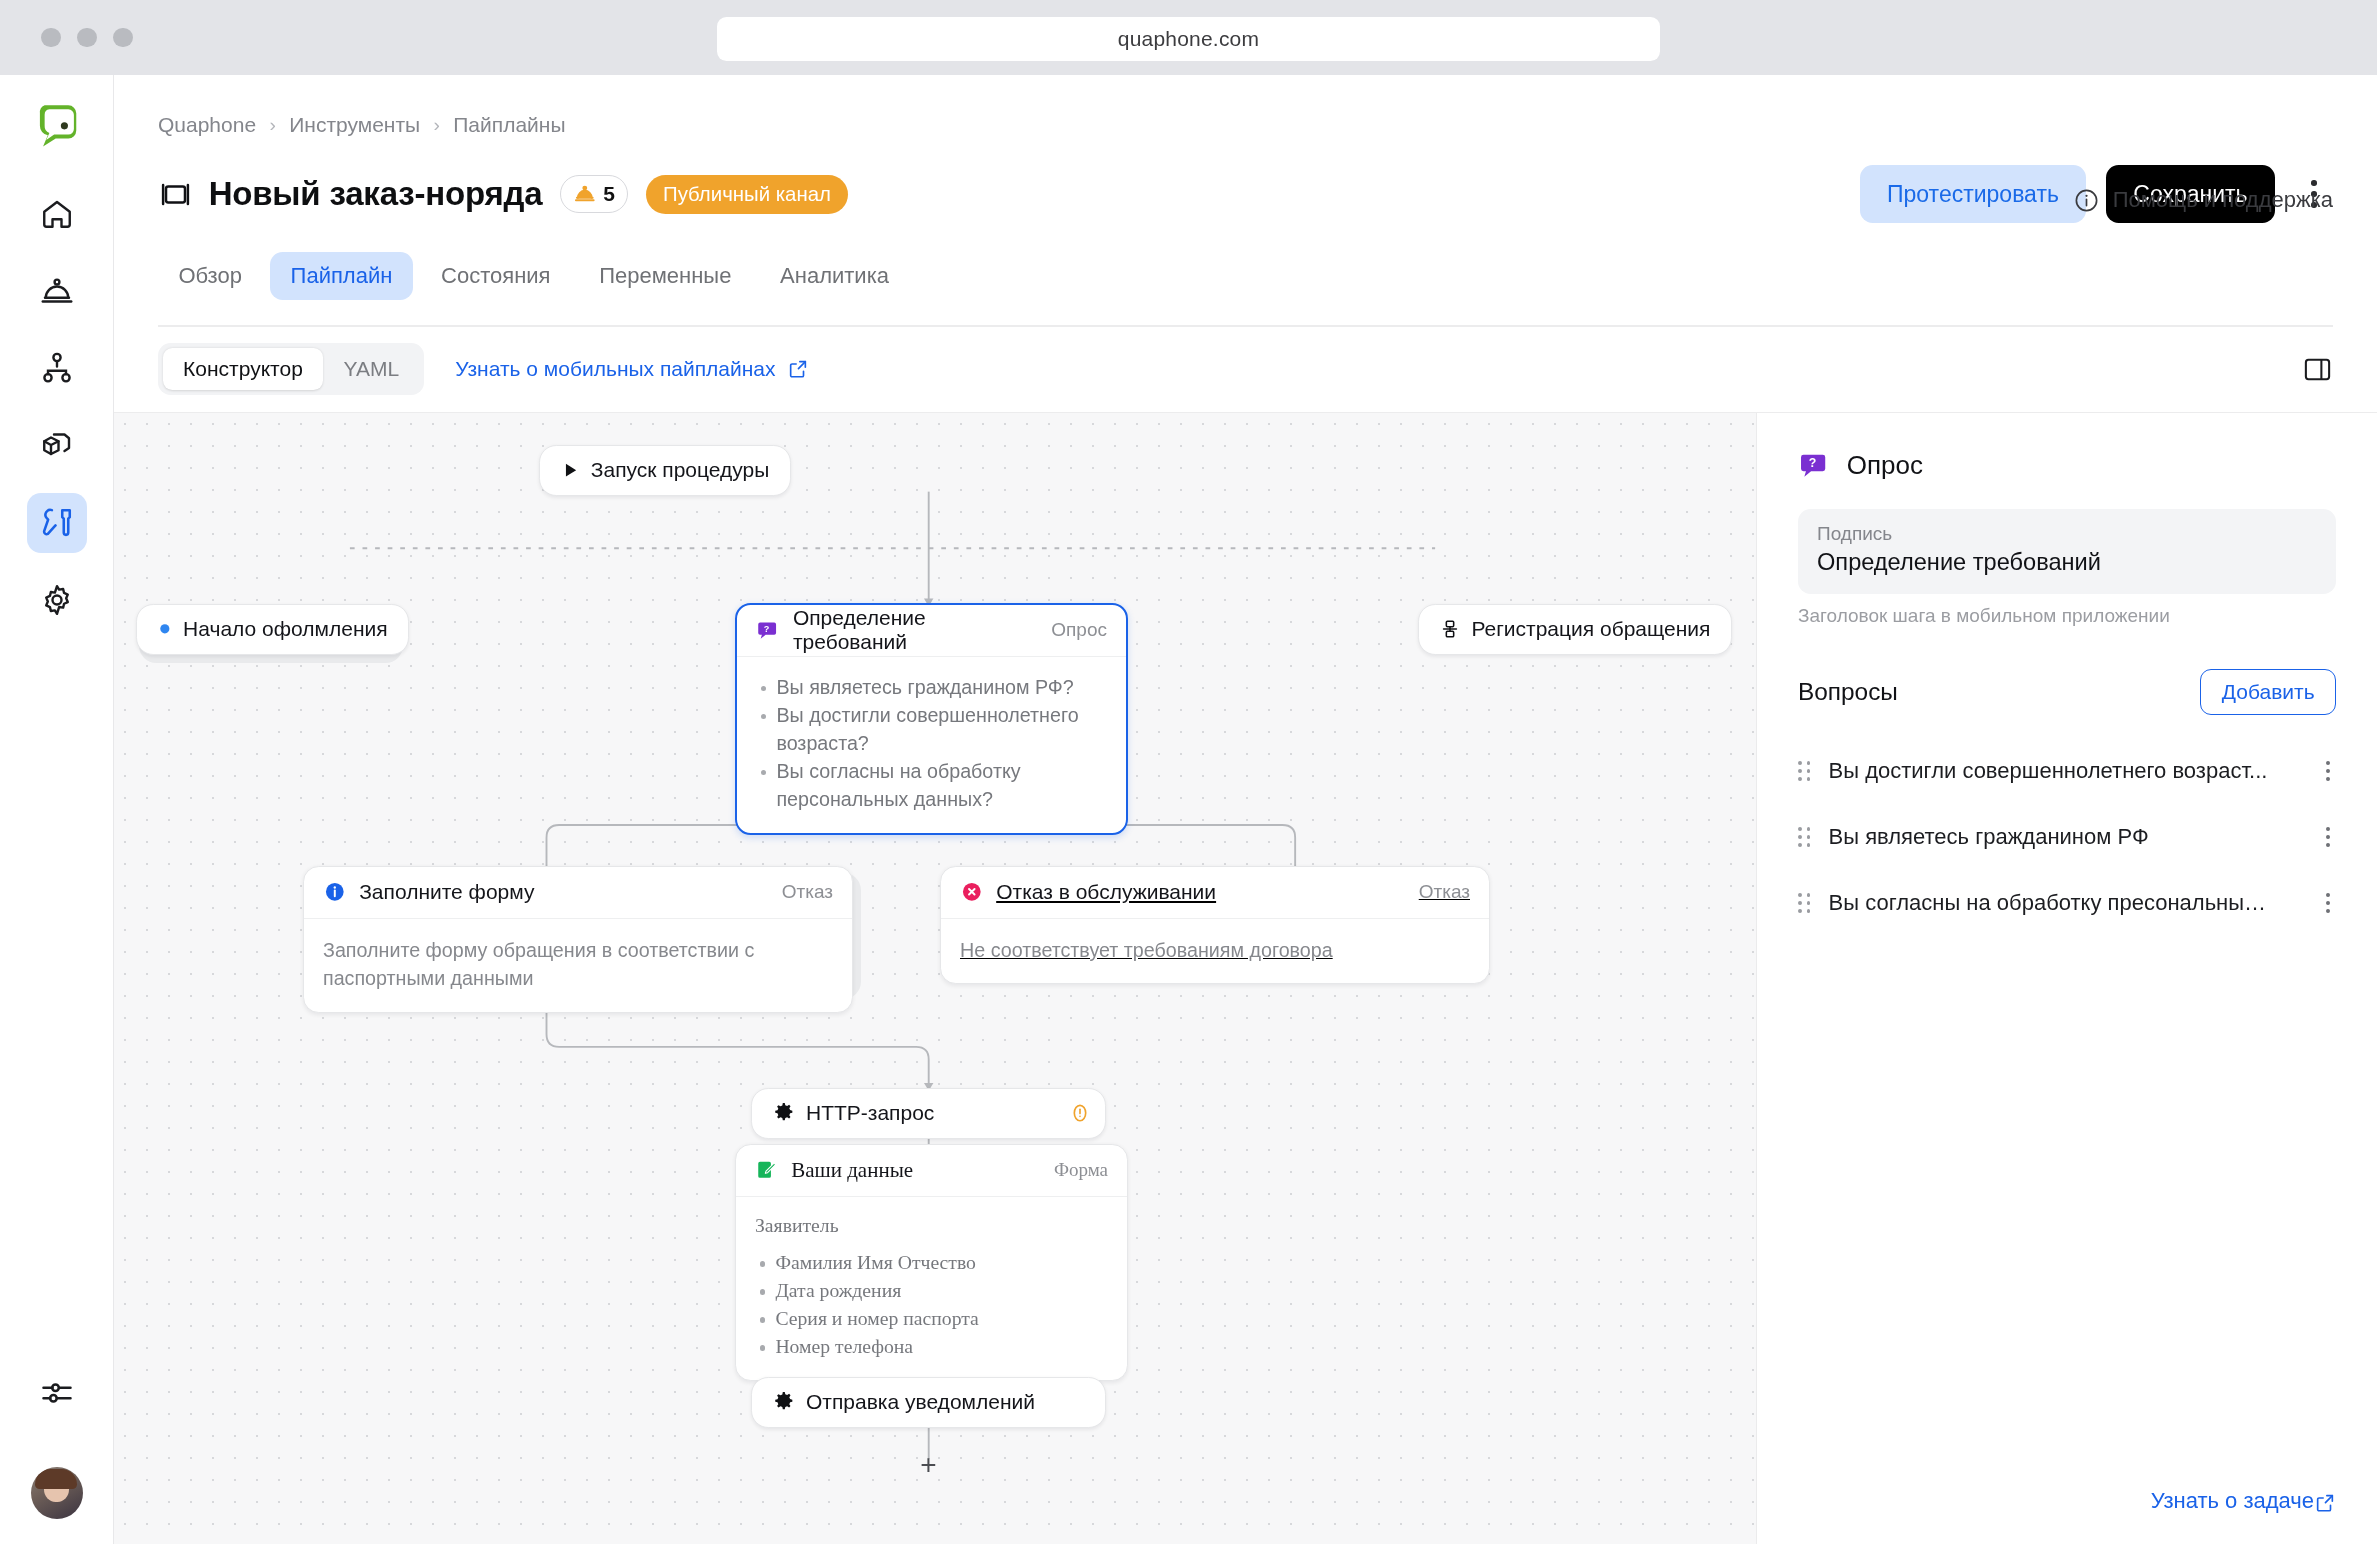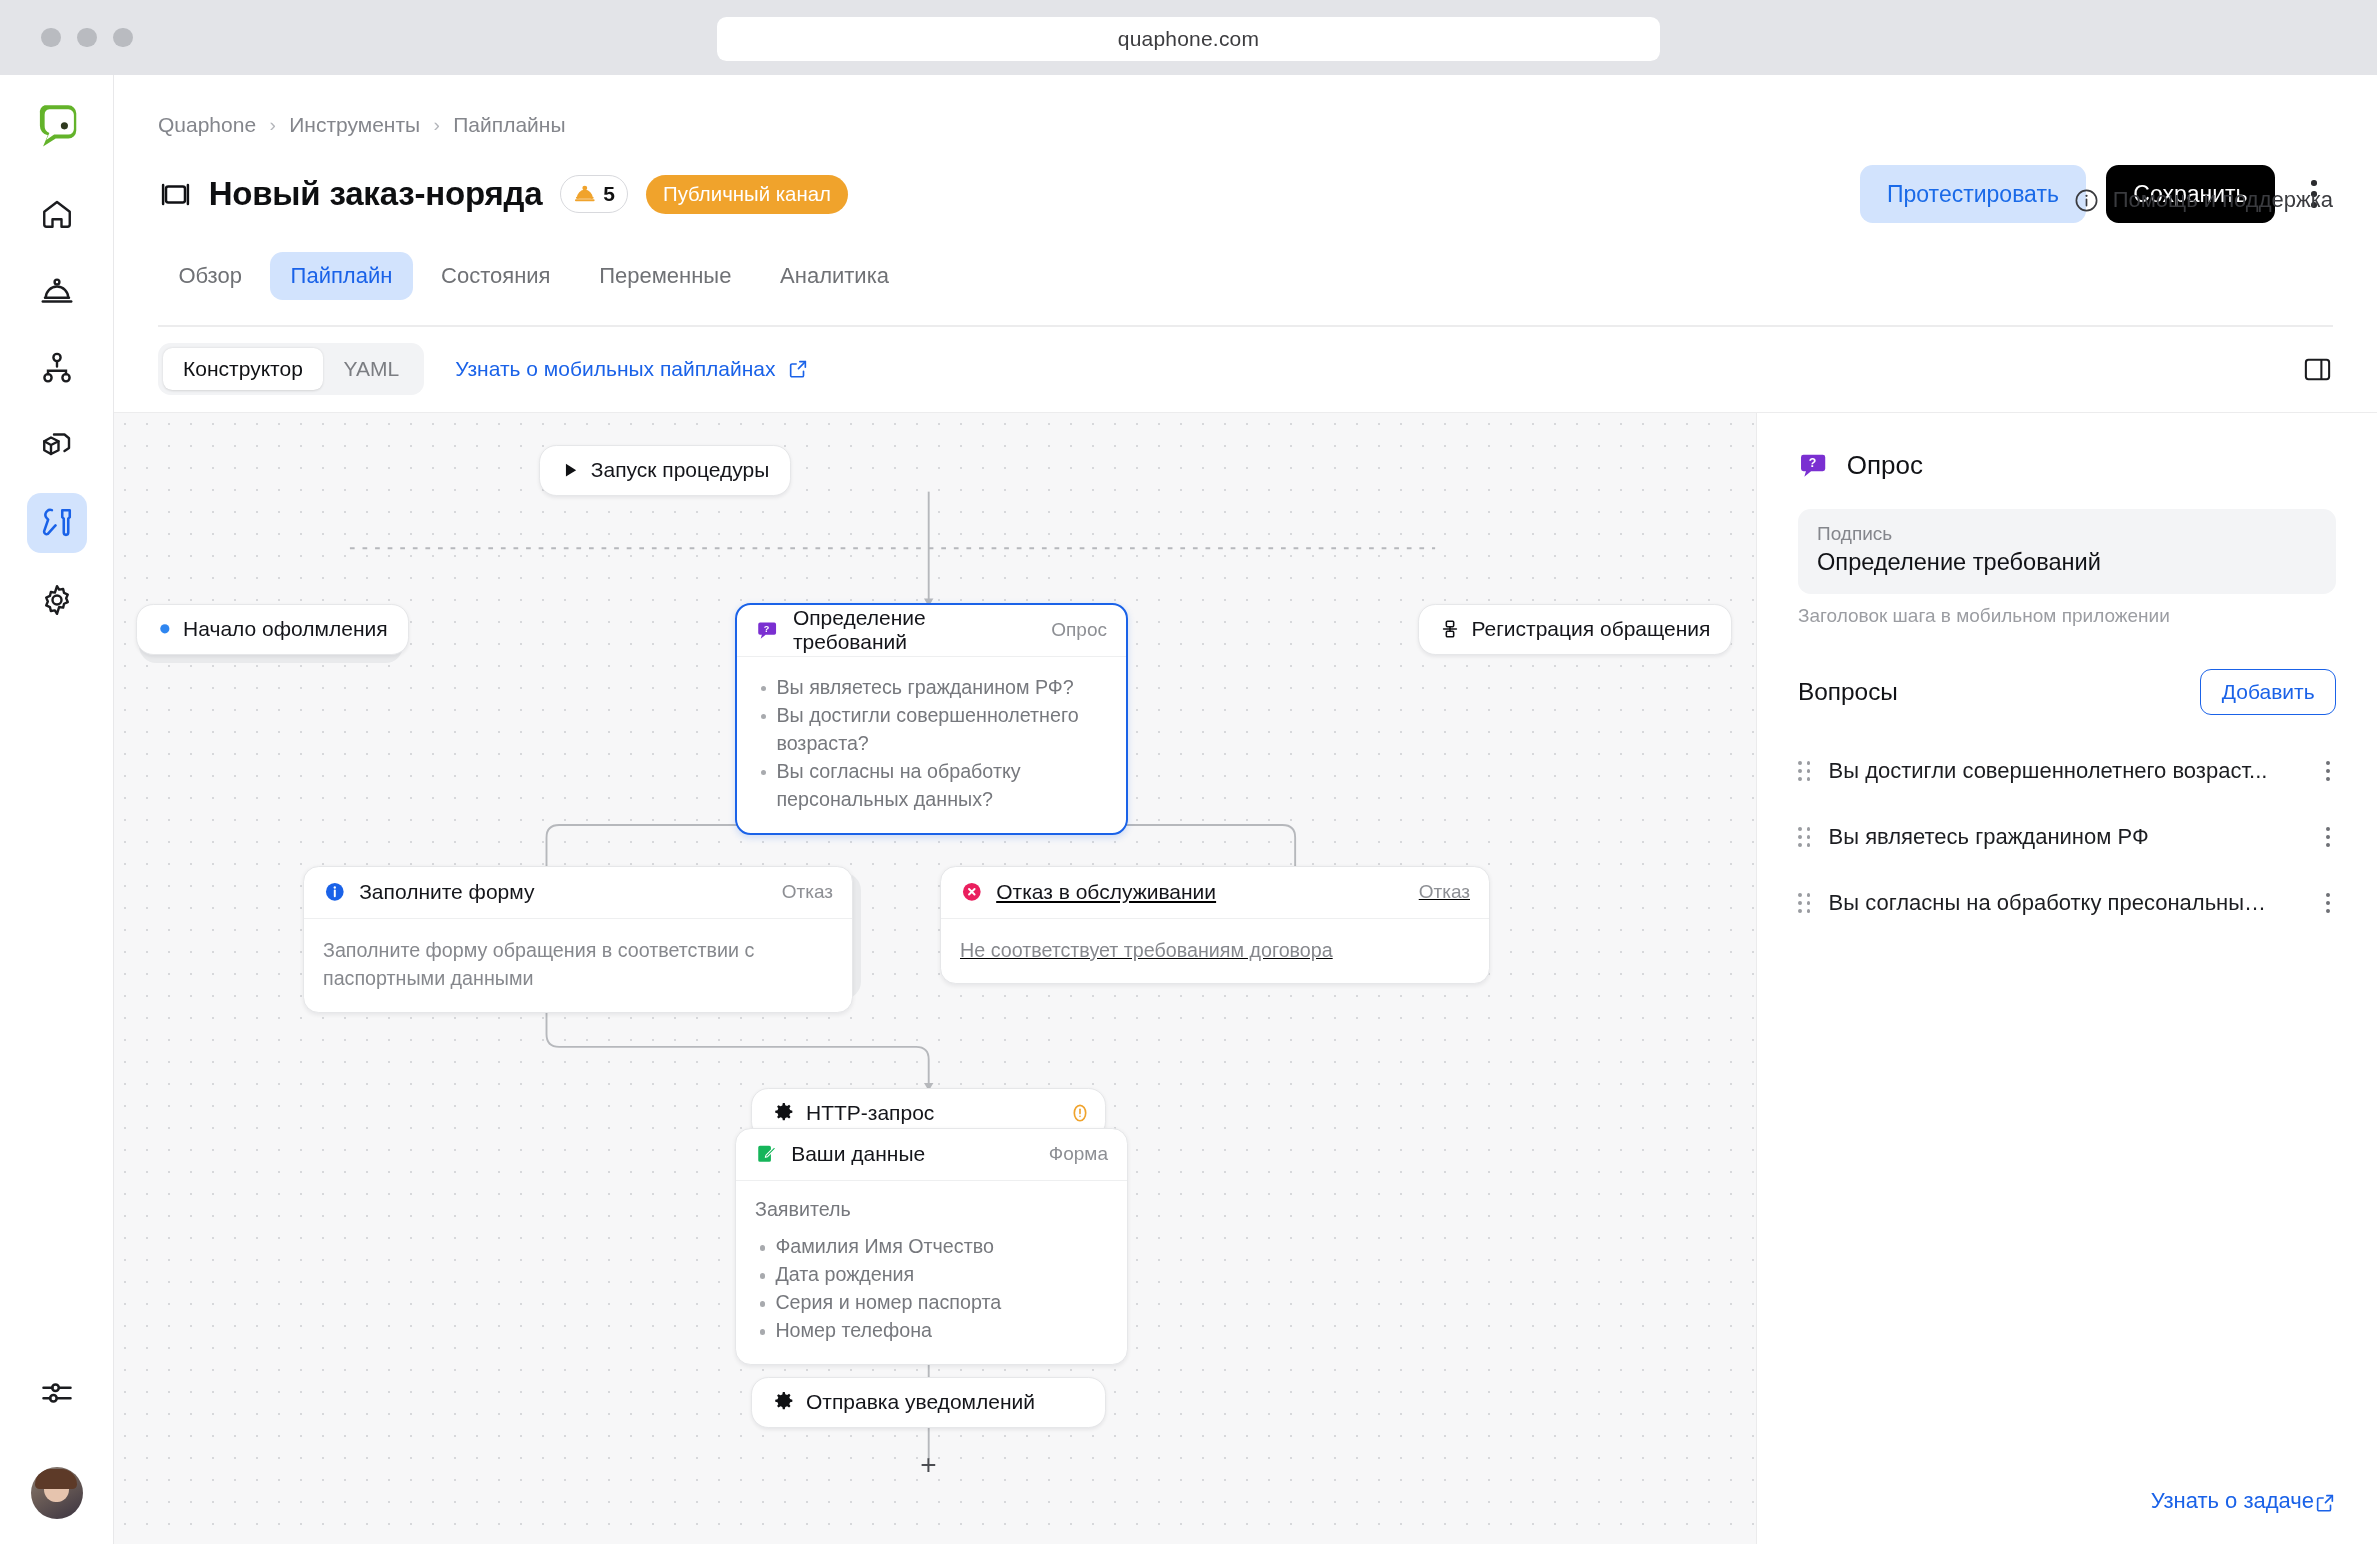--- a/index.html
+++ b/index.html
@@ -526,21 +526,21 @@
             <span>HTTP-запрос</span>
             <span class="spacer"></span>
             <svg width="22" height="22" viewBox="0 0 24 24" fill="none" stroke="#f0a32c" stroke-width="1.8">
               <ellipse cx="12" cy="12" rx="6.2" ry="8.4"></ellipse>
                 <path d="M12 8v4.6" stroke-linecap="round"></path>
                 <circle cx="12" cy="15.6" r=".9" fill="#f0a32c" stroke="none"></circle>
             </svg>
           </div>
         </div>
 
-        <div class="card" style="left:621px; top:715px; width:393px;">
+        <div class="card" style="left:621px; top:731px; width:393px;font-family:Liberation Serif, serif;">
           <div class="card-head">
             <svg width="23.6" height="23.6" viewBox="0 0 24 24">
               <path d="M5 3.8h9.5a1.7 1.7 0 0 1 1.7 1.7v13a1.7 1.7 0 0 1-1.7 1.7H5A1.7 1.7 0 0 1 3.3 18.5v-13A1.7 1.7 0 0 1 5 3.8z" fill="#16b55a"></path>
               <path d="M19.4 5.1l1.6 1.6-8.2 8.2-2.3.7.7-2.3z" fill="#16b55a" stroke="#ffffff" stroke-width="1.1" stroke-linejoin="round"></path>
             </svg>
             <span class="card-title">Ваши данные</span>
             <span class="card-kind">Форма</span>
           </div>
           <div class="card-body">
             <div class="card-sub">Заявитель</div>

